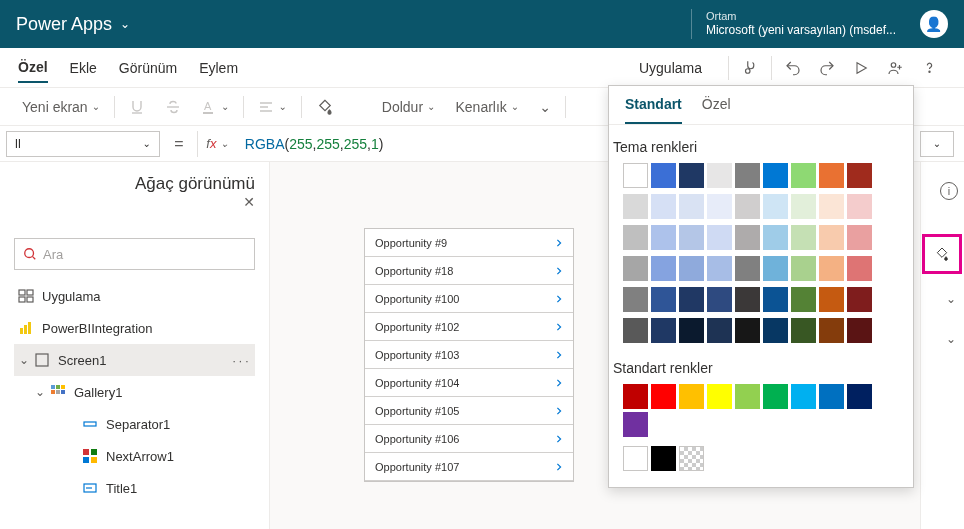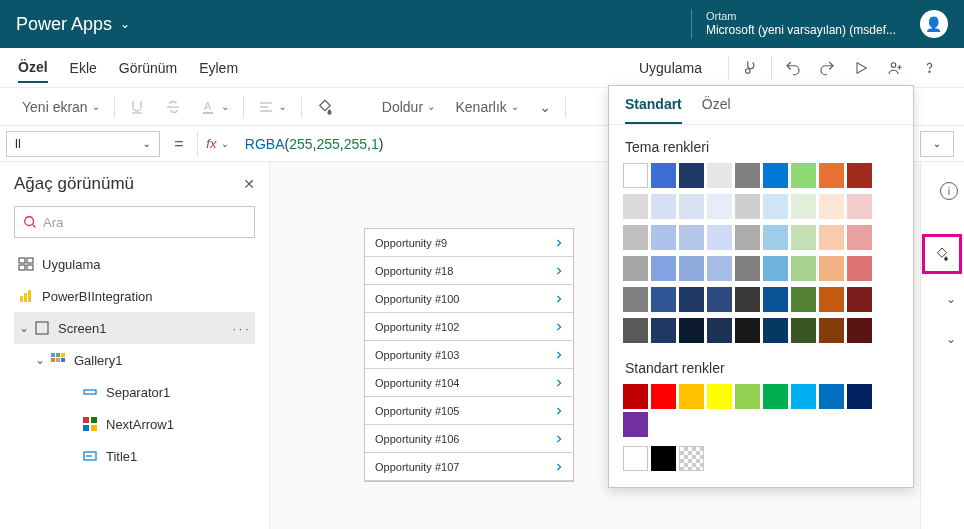--- a/index.html
+++ b/index.html
@@ -35,21 +35,21 @@
 .fx{height:26px;padding:0 8px;display:flex;align-items:center;font-style:italic;color:#605e5c;border-left:1px solid #e1dfdd;}
 .fx .x{color:#d13438;font-style:italic;}
 .formula-input{flex:1;height:26px;padding:0 8px;font-family:Consolas,monospace;font-size:14px;display:flex;align-items:center;}
 .fn{color:#0369a1;}
 .num{color:#15803d;}
 .par{color:#323130;}
 .formula-dd{width:34px;height:26px;border:1px solid #c8c6c4;margin-right:10px;display:flex;align-items:center;justify-content:center;}
 
 .main{display:flex;height:calc(529px - 48px - 40px - 38px - 36px);}
 .sidebar{width:270px;border-right:1px solid #edebe9;padding:12px 14px;overflow:hidden;}
-.side-header{display:flex;justify-content:space-between;align-items:center;margin-bottom:12px;}
+.side-header{display:flex;justify-content:space-between;align-items:flex-end;margin-bottom:28px;flex-direction:column;}
 .side-title{font-size:17px;font-weight:400;}
 .close-x{cursor:pointer;font-size:14px;color:#605e5c;}
 .search{height:32px;border:1px solid #c8c6c4;display:flex;align-items:center;padding:0 8px;margin-bottom:10px;}
 .search svg{width:14px;height:14px;margin-right:6px;}
 .search span{color:#a19f9d;}
 .tree-item{display:flex;align-items:center;height:32px;padding:2px 4px;cursor:pointer;}
 .tree-item.selected{background:#edebe9;}
 .tree-item .dots{margin-left:auto;color:#605e5c;letter-spacing:2px;}
 .tree-icon{width:16px;height:16px;margin-right:8px;flex-shrink:0;}
 .indent-1{padding-left:20px;}
@@ -66,21 +66,21 @@
 .fill-box{position:absolute;right:2px;top:72px;width:40px;height:40px;border:3px solid #e3008c;display:flex;align-items:center;justify-content:center;background:#fff;}
 .fill-box svg{width:16px;height:16px;}
 .chev-exp{position:absolute;right:8px;font-size:12px;color:#605e5c;}
 .chev-exp.c1{top:130px;}
 .chev-exp.c2{top:170px;}
 
 .color-popup{position:absolute;left:608px;top:85px;width:306px;background:#fff;border:1px solid #c8c6c4;box-shadow:0 4px 12px rgba(0,0,0,0.15);z-index:100;padding:0 0 16px 0;}
 .tabs{display:flex;padding:0 16px;border-bottom:1px solid #edebe9;}
 .tab{padding:10px 0;margin-right:20px;font-size:14px;cursor:pointer;color:#605e5c;}
 .tab.active{color:#0b556a;border-bottom:2px solid #0b556a;font-weight:600;}
-.section-label{padding:14px 16px 8px;font-size:14px;}
+.section-label{padding:14px 4px 8px;font-size:14px;}
 .swatch-grid{display:flex;flex-wrap:wrap;padding:0 14px;gap:3px;}
 .swatch{width:25px;height:25px;cursor:pointer;}
 .swatch.outline{border:1px solid #c8c6c4;}
 .checker{background-image:linear-gradient(45deg,#ccc 25%,transparent 25%),linear-gradient(-45deg,#ccc 25%,transparent 25%),linear-gradient(45deg,transparent 75%,#ccc 75%),linear-gradient(-45deg,transparent 75%,#ccc 75%);background-size:8px 8px;background-position:0 0,0 4px,4px -4px,-4px 0;}
 </style>
 </head>
 <body>
 
 <div class="top-bar">
   <span class="brand">Power Apps</span>

